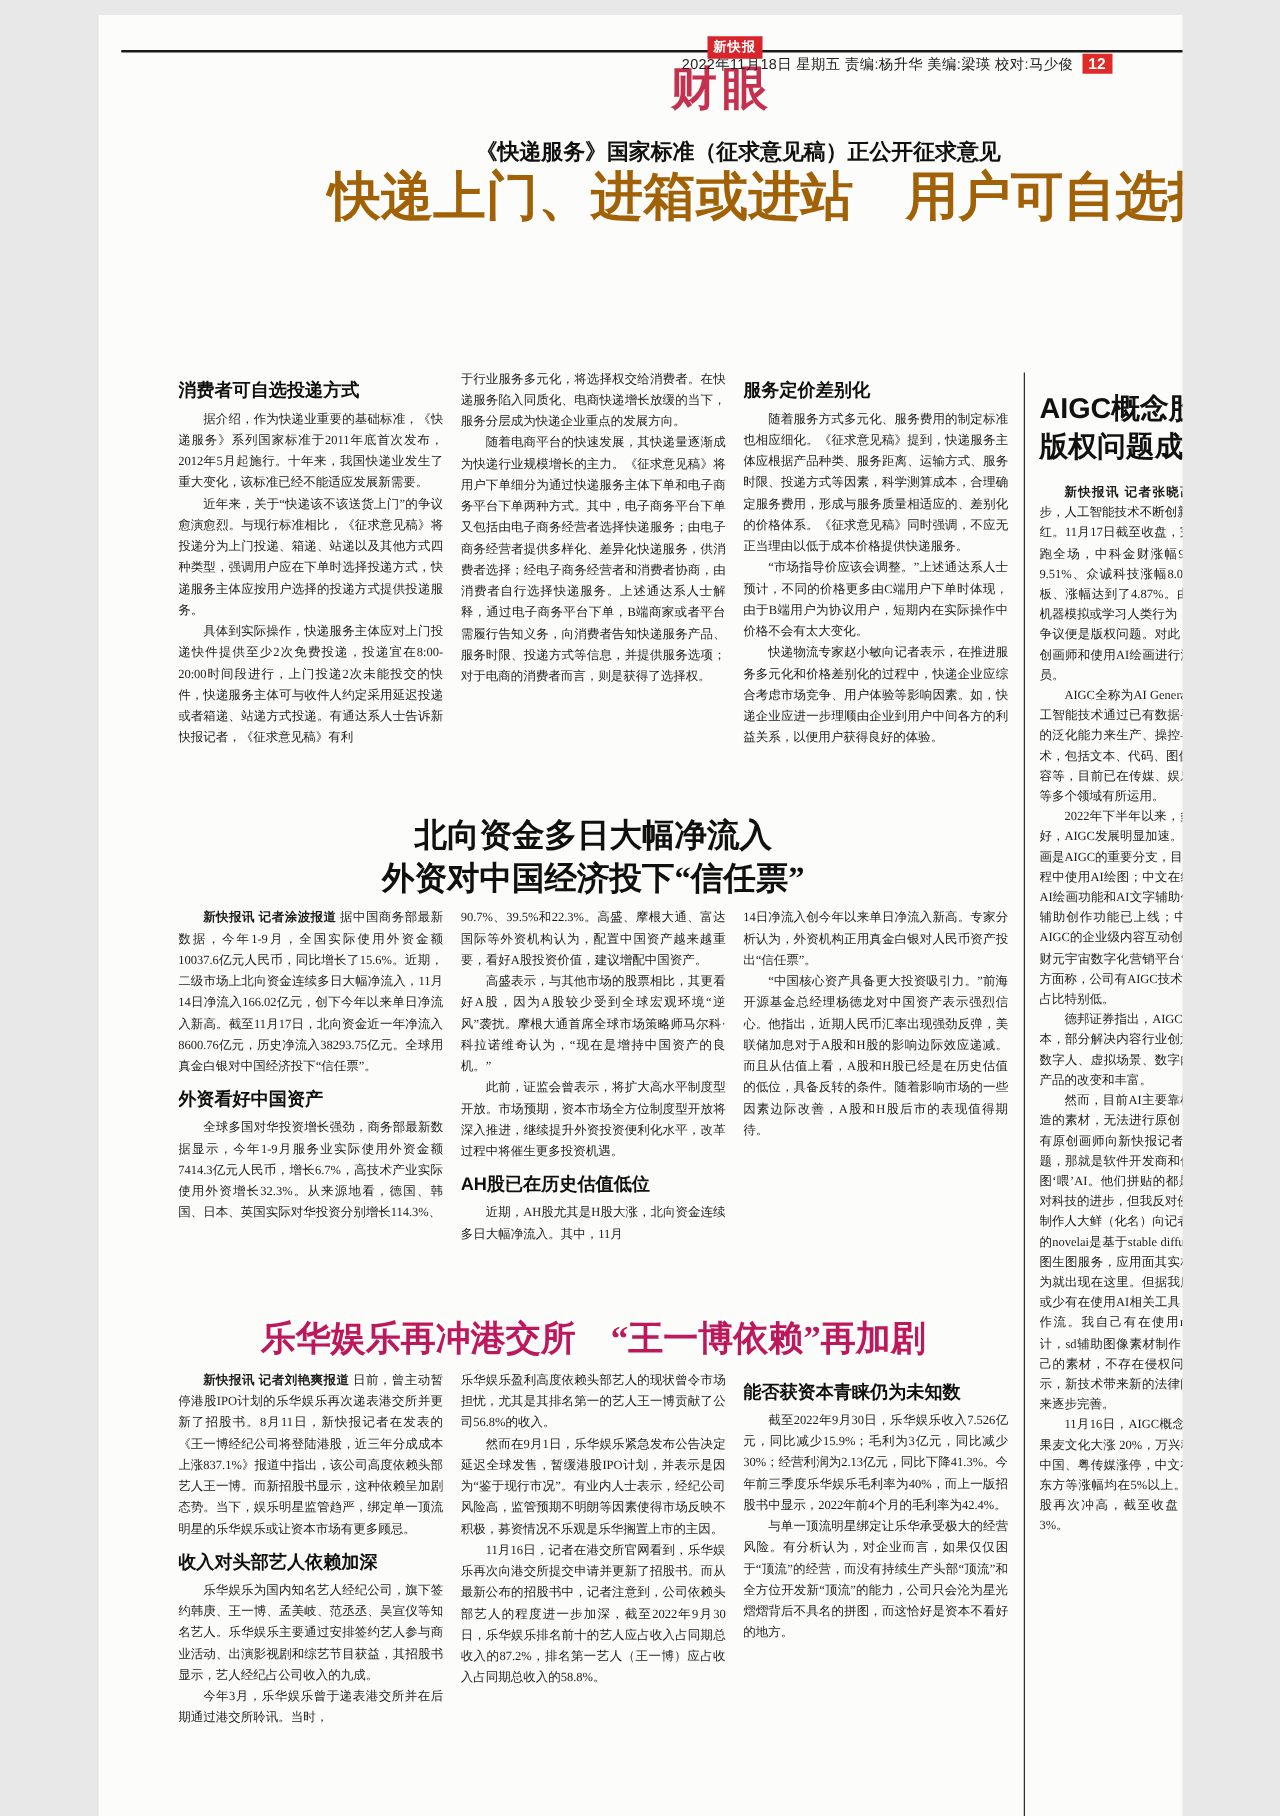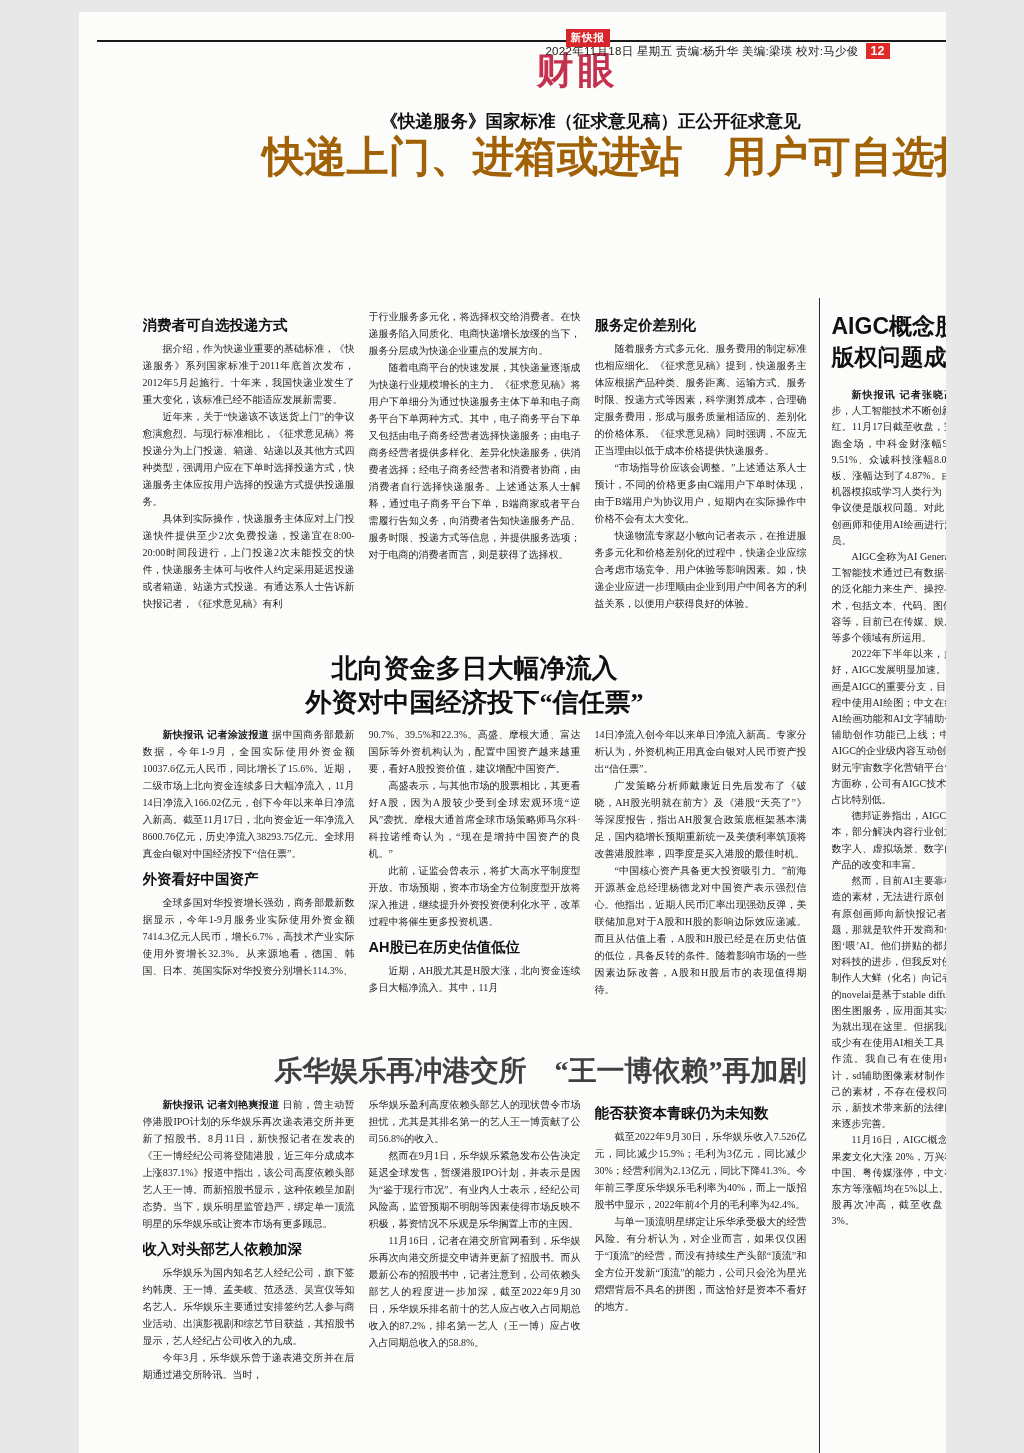--- a/index.html
+++ b/index.html
@@ -26,33 +26,33 @@
   .headline{position:absolute;left:0;width:1024px;top:117px;margin:0;text-align:right;
         font-size:42px;font-weight:900;color:#a16207;}
   .leadbox{position:absolute;left:148px;top:194px;width:562px;font-size:13.5px;line-height:20px;}
   .lead-p{margin:0;text-indent:2em;text-align:justify;}
   .red-bar{position:absolute;right:-16px;top:3px;width:5px;height:62px;background:#c30d0d;}
   .byline{text-align:right;font-weight:bold;font-size:13.5px;margin-top:3px;
         font-family:"Liberation Sans",sans-serif;}
 
   .cols{position:absolute;left:64px;width:664px;display:flex;gap:14px;}
   .col{width:212px;overflow:hidden;}
-  #a1-cols{top:296px;height:357px;}
+  #a1-cols{top:283px;height:357px;}
   #a2-cols{top:714px;height:325px;}
   #a3-cols{top:1084px;height:357px;}
   .para{margin:0;text-indent:2em;text-align:justify;font-size:10px;line-height:17px;}
   .para.cont{text-indent:0;}
   .col-subhead{margin:8px 0 5px;font-family:"Liberation Sans",sans-serif;font-size:14.5px;
         font-weight:bold;color:#101010;}
   .lead-in{font-family:"Liberation Sans",sans-serif;font-weight:bold;}
 
   .a2-title{position:absolute;left:64px;width:664px;top:640px;margin:0;text-align:center;
         font-size:26px;line-height:34px;font-weight:900;color:#101010;}
-  .a3-title{position:absolute;left:64px;width:664px;top:1040px;margin:0;text-align:right;
-        font-size:28px;font-weight:900;color:#404040;}
+  .a3-title{position:absolute;left:64px;width:664px;top:1040px;margin:0;text-align:center;
+        font-size:28px;font-weight:900;color:#be185d;}
 
   .aside{position:absolute;left:753px;width:215px;top:299px;}
   .aside-title{margin:0 0 14px;font-family:"Liberation Sans",sans-serif;font-size:23px;
         line-height:31px;font-weight:bold;color:#111;}
   .aside-body{height:1064px;overflow:hidden;}
   .aside-body .para{line-height:16.2px;}
 </style>
 </head>
 <body>
 
@@ -104,21 +104,20 @@
       </div>
     <div class="col">
         <p class="para cont">90.7%、39.5%和22.3%。高盛、摩根大通、富达国际等外资机构认为，配置中国资产越来越重要，看好A股投资价值，建议增配中国资产。</p>
         <p class="para">高盛表示，与其他市场的股票相比，其更看好A股，因为A股较少受到全球宏观环境“逆风”袭扰。摩根大通首席全球市场策略师马尔科·科拉诺维奇认为，“现在是增持中国资产的良机。”</p>
         <p class="para">此前，证监会曾表示，将扩大高水平制度型开放。市场预期，资本市场全方位制度型开放将深入推进，继续提升外资投资便利化水平，改革过程中将催生更多投资机遇。</p>
         <h3 class="col-subhead">AH股已在历史估值低位</h3>
         <p class="para">近期，AH股尤其是H股大涨，北向资金连续多日大幅净流入。其中，11月</p>
       </div>
     <div class="col">
         <p class="para cont">14日净流入创今年以来单日净流入新高。专家分析认为，外资机构正用真金白银对人民币资产投出“信任票”。</p>
-        <p class="para">广发策略分析师戴康近日先后发布了《破晓，AH股光明就在前方》及《港股“天亮了”》等深度报告，指出AH股复合政策底框架基本满足，国内稳增长预期重新统一及美债利率筑顶将改善港股胜率，四季度是买入港股的最佳时机。</p>
         <p class="para">“中国核心资产具备更大投资吸引力。”前海开源基金总经理杨德龙对中国资产表示强烈信心。他指出，近期人民币汇率出现强劲反弹，美联储加息对于A股和H股的影响边际效应递减。而且从估值上看，A股和H股已经是在历史估值的低位，具备反转的条件。随着影响市场的一些因素边际改善，A股和H股后市的表现值得期待。</p>
       </div>
   </div>
 
   <h2 class="a3-title">乐华娱乐再冲港交所　“王一博依赖”再加剧</h2>
   <div class="cols" id="a3-cols">
     <div class="col">
         <p class="para"><b class="lead-in">新快报讯 记者刘艳爽报道</b> 日前，曾主动暂停港股IPO计划的乐华娱乐再次递表港交所并更新了招股书。8月11日，新快报记者在发表的《王一博经纪公司将登陆港股，近三年分成成本上涨837.1%》报道中指出，该公司高度依赖头部艺人王一博。而新招股书显示，这种依赖呈加剧态势。当下，娱乐明星监管趋严，绑定单一顶流明星的乐华娱乐或让资本市场有更多顾忌。</p>
         <h3 class="col-subhead">收入对头部艺人依赖加深</h3>
         <p class="para">乐华娱乐为国内知名艺人经纪公司，旗下签约韩庚、王一博、孟美岐、范丞丞、吴宣仪等知名艺人。乐华娱乐主要通过安排签约艺人参与商业活动、出演影视剧和综艺节目获益，其招股书显示，艺人经纪占公司收入的九成。</p>

